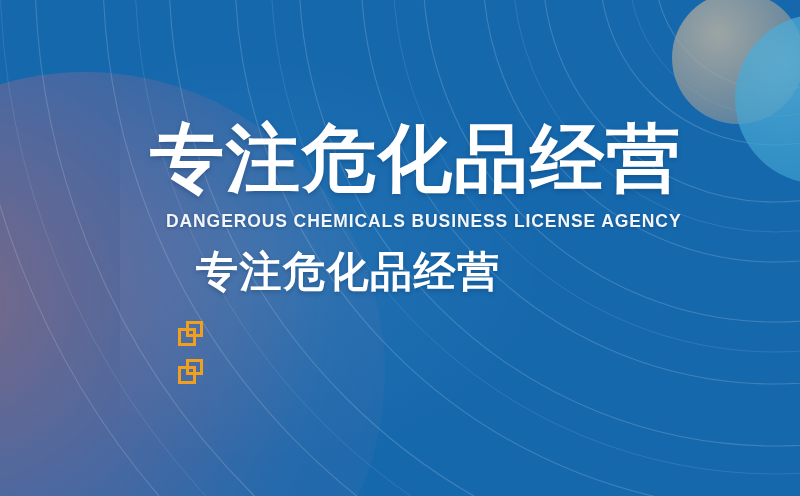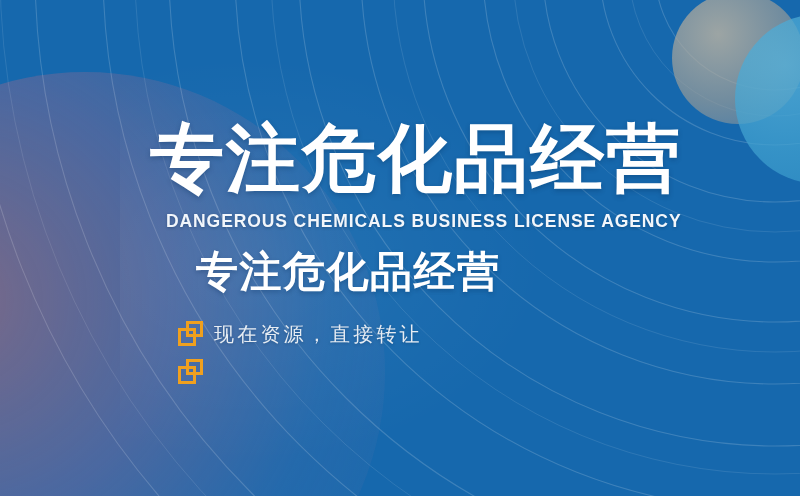--- a/index.html
+++ b/index.html
@@ -215,21 +215,20 @@
 
     <div id="subtitle-cn">专注危化品经营</div>
 
     <div id="features">
 
       <div class="feature-row">
         <span class="feature-icon">
           <span class="sq-big"></span>
             <span class="sq-small"></span>
         </span>
-        <span class="feature-label">现在资源，直接转让</span>
       </div>
 
       <div class="feature-row">
         <span class="feature-icon">
           <span class="sq-big"></span>
             <span class="sq-small"></span>
         </span>
       </div>
 
 

